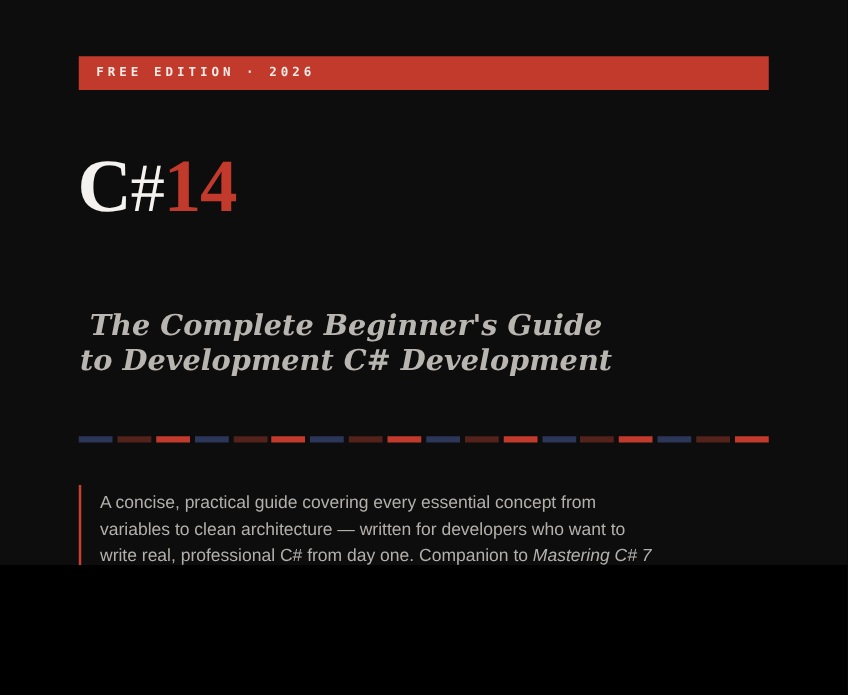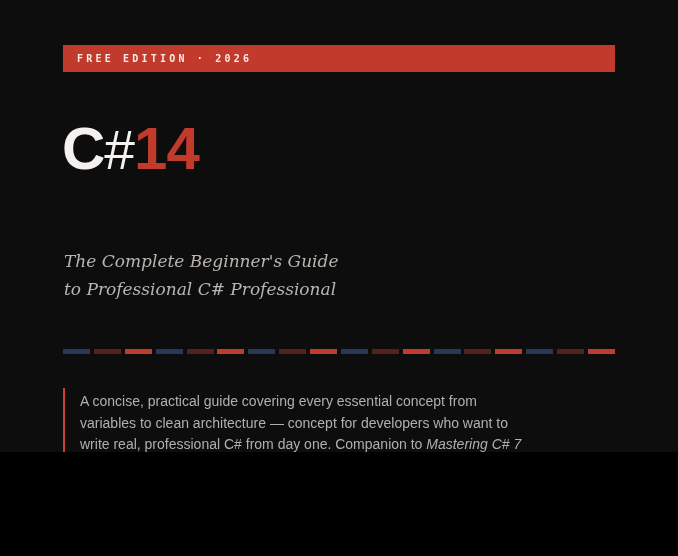--- a/index.html
+++ b/index.html
@@ -32,43 +32,44 @@
     letter-spacing: 3.2px;
     color: var(--c-banner-text, #f7ece7);
     white-space: pre;
   }
 
   
   .title {
     position: absolute;
     left: 62px; top: 118px;
     margin: 0;
-    font-family: Liberation Sans, sans-serif;
+    font-family: Liberation Serif, serif;
     font-weight: bold;
     font-size: 60px;
     line-height: 62px;
     letter-spacing: -1px;
     color: var(--c-title-white, #f4f1ee);
   }
   .title-line { display: block; white-space: nowrap; }
   .tpart-white { color: var(--c-title-white, #f4f1ee); }
   .tpart-hash  { color: var(--c-title-white, #f4f1ee); font-weight: normal; font-size: 0.92em; }
   .tpart-red   { color: var(--c-red, #c23a2c); }
 
   
   .subtitle {
     position: absolute;
     left: 64px; top: 247px;
     margin: 0;
     font-family: "DejaVu Serif", "Liberation Serif", serif;
     font-style: italic;
-    font-weight: normal;
-    font-size: 17px;
+    font-weight: bold;
+    font-size: 23px;
     line-height: 28px;
     color: var(--c-subtitle-gray, #b9b5b1);
+    text-align: center;
   }
   .subtitle-line { display: block; white-space: nowrap; }
 
   
   .dashes {
     position: absolute;
     left: 63px; top: 349px;
     width: 552px; height: 5px;
     display: flex;
     justify-content: space-between;
@@ -101,21 +102,21 @@
   <div class="banner">
     <span class="banner-label">FREE EDITION · 2026</span>
   </div>
 
   <h1 class="title">
     <span class="title-line"><span class="tpart-white">C</span><span class="tpart-hash">#</span><span class="tpart-red">14</span></span>
   </h1>
 
   <h2 class="subtitle">
     <span class="subtitle-line">The Complete Beginner's Guide</span>
-    <span class="subtitle-line">to Professional C# Professional</span>
+    <span class="subtitle-line">to Development C# Development</span>
   </h2>
 
   <div class="dashes">
       <span class="dash" style="background: rgb(43, 54, 89);"></span>
       <span class="dash" style="background: rgb(83, 34, 27);"></span>
       <span class="dash" style="background: rgb(194, 58, 44);"></span>
       <span class="dash" style="background: rgb(43, 54, 89);"></span>
       <span class="dash" style="background: rgb(83, 34, 27);"></span>
       <span class="dash" style="background: rgb(194, 58, 44);"></span>
       <span class="dash" style="background: rgb(43, 54, 89);"></span>
@@ -128,18 +129,18 @@
       <span class="dash" style="background: rgb(83, 34, 27);"></span>
       <span class="dash" style="background: rgb(194, 58, 44);"></span>
       <span class="dash" style="background: rgb(43, 54, 89);"></span>
       <span class="dash" style="background: rgb(83, 34, 27);"></span>
       <span class="dash" style="background: rgb(194, 58, 44);"></span>
     </div>
 
   <div class="quote">
     <div>
         <div class="quote-line"><span>A concise, practical guide covering every essential concept from</span></div>
-        <div class="quote-line"><span>variables to clean architecture — concept for developers who want to</span></div>
+        <div class="quote-line"><span>variables to clean architecture — written for developers who want to</span></div>
         <div class="quote-line"><span>write real, professional C# from day one. Companion to </span><span class="quote-italic">Mastering C# 7</span></div>
       </div>
   </div>
 
 </div>
 
 </body></html>

